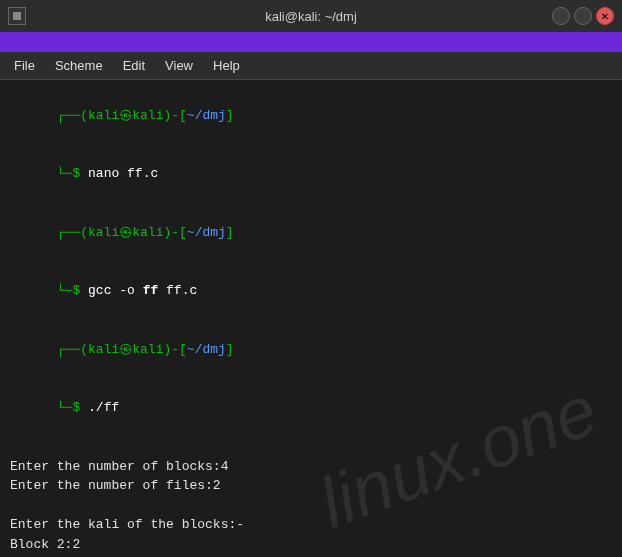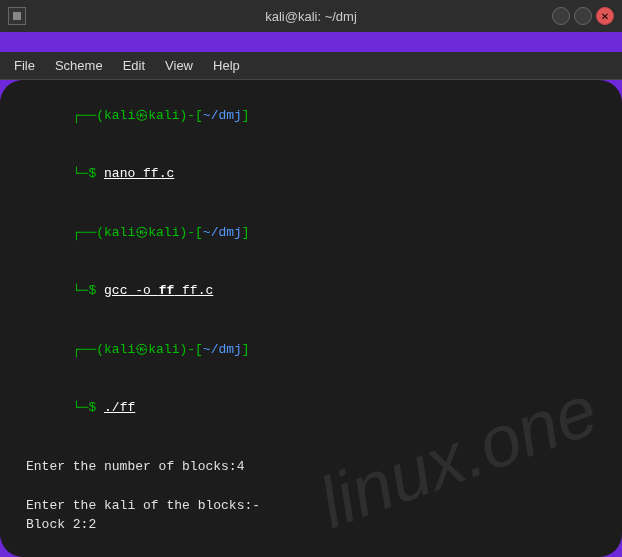--- a/index.html
+++ b/index.html
@@ -103,24 +103,23 @@
       font-size: 13px;
       padding: 4px 10px;
       cursor: pointer;
       border-radius: 3px;
     }
 
     
     .terminal-body {
       flex: 1;
       background: #1c1c1c;
-      padding: 6px 26px;
+      padding: 6px 10px;
       overflow-y: auto;
       position: relative;
-      border-radius: 23px;
     }
 
     .terminal-line {
       font-size: 13px;
       line-height: 1.5;
       white-space: pre;
       color: #e0e0e0;
     }
 
     .prompt-user {
@@ -130,21 +129,20 @@
     .prompt-dir {
       color: #5599ff;
     }
 
     .prompt-dollar {
       color: #00c000;
     }
 
     .cmd-text {
       color: #ffffff;
-      text-decoration: underline;
     }
 
     .cmd-bold {
       font-weight: bold;
       color: #ffffff;
     }
 
     .watermark {
       position: absolute;
       bottom: 60px;
@@ -210,20 +208,21 @@
     <div class="terminal-line">
       <span class="prompt-user">┌──(kali㉿kali)-[<span class="prompt-dir">~/dmj</span>]</span>
     </div>
     <div class="terminal-line">
       <span class="prompt-dollar">└─$ </span><span class="cmd-text">./ff</span>
     </div>
 
     <div class="terminal-line">&nbsp;</div>
 
     <div class="terminal-line">Enter the number of blocks:4</div>
+    <div class="terminal-line">Enter the number of files:2</div>
 
     <div class="terminal-line">&nbsp;</div>
 
     <div class="terminal-line">Enter the kali of the blocks:-</div>
     <div class="terminal-line">Block 2:2</div>
 
     <div class="watermark">linux.one</div>
   </div>
 
 </div>

